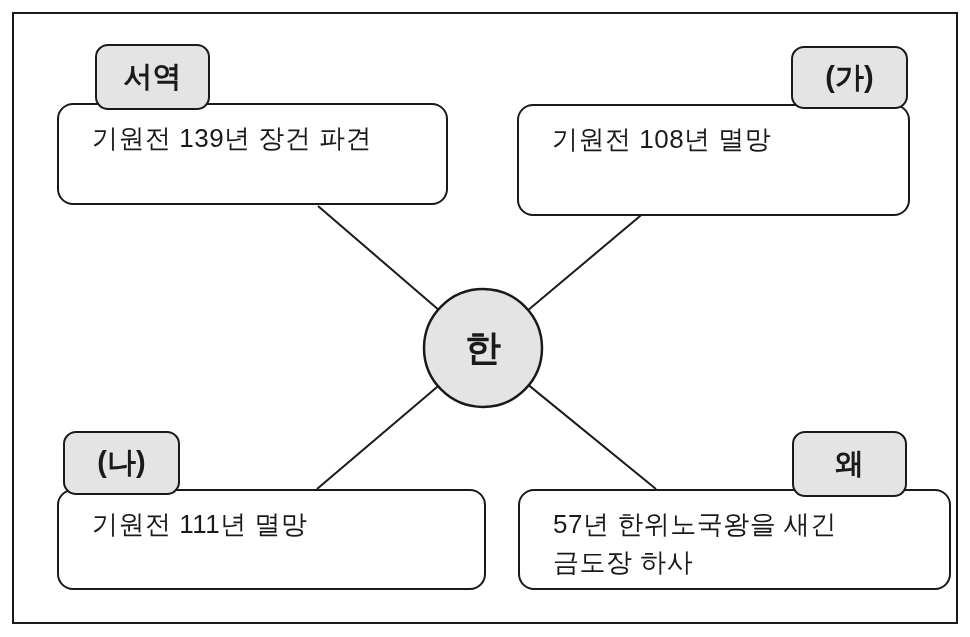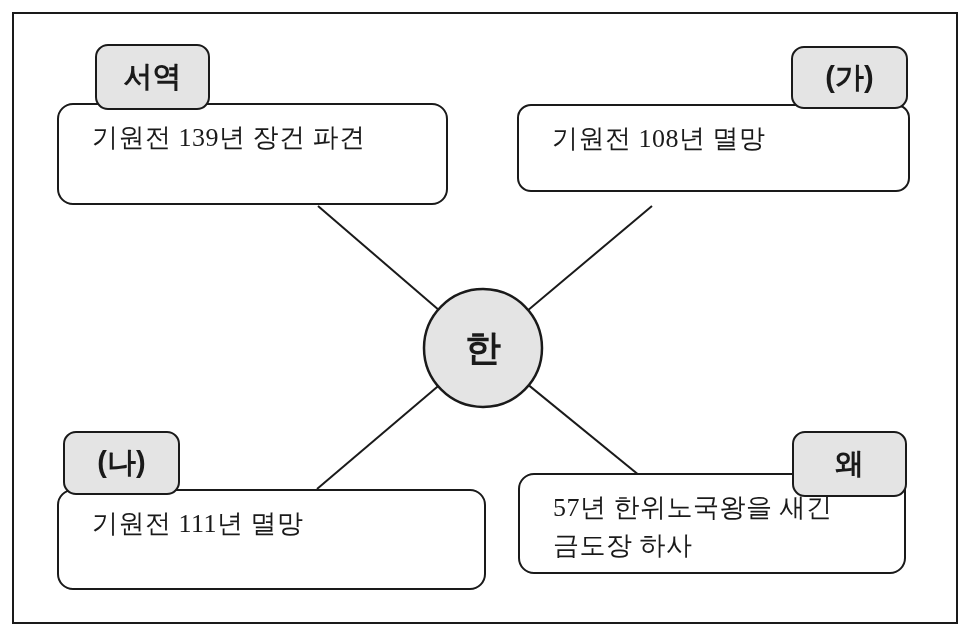--- a/index.html
+++ b/index.html
@@ -51,43 +51,42 @@
     background: #ffffff;
     border: 2.5px solid #1a1a1a;
     border-radius: 16px;
     box-sizing: border-box;
     z-index: 2;
     padding: 14px 10px 0 33px;
     font-size: 26px;
     line-height: 38px;
     color: #1a1a1a;
     letter-spacing: 0.5px;
-    font-family: Liberation Serif, serif;
   }
   .node-tab {
     position: absolute;
     background: #e4e4e4;
     border: 2.5px solid #1a1a1a;
     border-radius: 13px;
     box-sizing: border-box;
     z-index: 3;
     display: flex;
     align-items: center;
     justify-content: center;
     font-size: 29px;
     font-weight: bold;
     color: #1a1a1a;
   }
   .body-tl { left: 57px;  top: 103px; width: 391px; height: 102px; }
   .tab-tl  { left: 63px;  top: 44px;  width: 115px; height: 66px; margin-left: 32px; }
-  .body-tr { left: 517px; top: 104px; width: 393px; height: 88px; border-radius: 14px; }
+  .body-tr { left: 517px; top: 104px; width: 393px; height: 112px; }
   .tab-tr  { left: 791px; top: 46px;  width: 117px; height: 63px; }
   .body-bl { left: 57px;  top: 489px; width: 429px; height: 101px; }
   .tab-bl  { left: 63px;  top: 431px; width: 117px; height: 64px; }
-  .body-br { left: 518px; top: 473px; width: 388px; height: 101px; }
+  .body-br { left: 518px; top: 489px; width: 433px; height: 101px; }
   .tab-br  { left: 792px; top: 431px; width: 115px; height: 66px; }
   .line-text { white-space: nowrap; }
 </style>
 </head>
 <body>
 
 <div class="stage">
 
   <div class="frame"></div>
 

